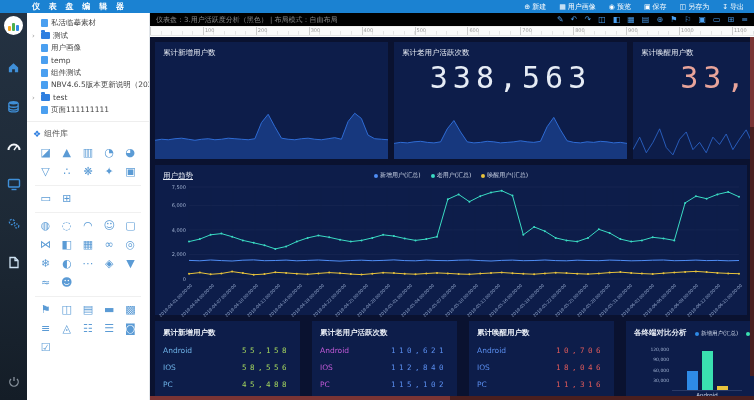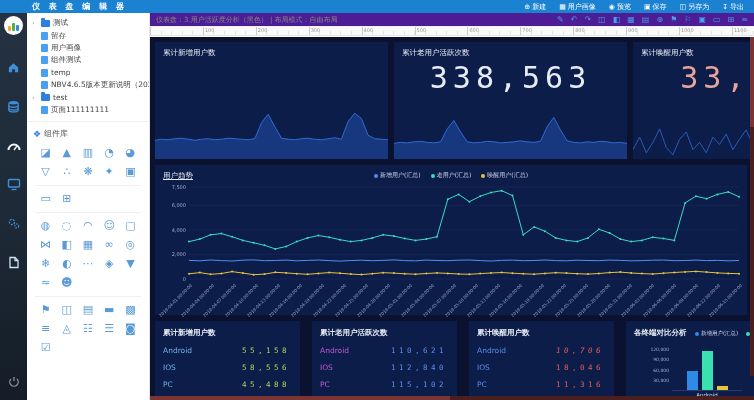--- a/index.html
+++ b/index.html
@@ -41,21 +41,21 @@
   .lib-head { display:flex; align-items:center; gap:3px; font-size:8px; color:#555;
     padding:6px 6px 4px 6px; border-top:1px solid #eee; margin-top:3px; }
   .lib-head .cube { color:#2f7fe0; font-size:9px; }
   .lib-grid { display:grid; grid-template-columns:repeat(5,1fr); row-gap:7px;
     padding:4px 8px; }
   .lib-ic { color:#5b9bd5; font-size:11px; text-align:center; cursor:pointer; line-height:12px; }
   .lib-sep { grid-column:1 / -1; border-top:1px solid #f0f0f0; height:0; }
 
   
   .canvas { position:absolute; left:150px; top:13px; width:604px; height:387px; background:#fff; }
-  .canvas-head { height:14px; background:#4c1d95; border-bottom:1px solid #eee;
+  .canvas-head { height:14px; background:#000000; border-bottom:1px solid #eee;
     display:flex; align-items:center; padding:0 6px; }
   .canvas-head .info { font-size:7px; color:#888; white-space:nowrap; }
   .canvas-tools { margin-left:auto; display:flex; gap:7px; }
   .canvas-tools .tl { color:#4a9ff0; font-size:8px; cursor:pointer; line-height:10px; }
   .ruler { position:relative; height:9px; background:#fafafa; border-bottom:1px solid #e5e5e5;
     background-image:
       repeating-linear-gradient(90deg,#ccc 0,#ccc 1px,transparent 1px,transparent 52.9px),
       repeating-linear-gradient(90deg,#e3e3e3 0,#e3e3e3 1px,transparent 1px,transparent 10.58px);
     background-size:100% 100%,100% 45%; background-position:0 0,0 100%; background-repeat:no-repeat; }
   .ruler span { position:absolute; top:0; font-size:5px; color:#999; }
@@ -187,39 +187,39 @@
     <svg width="12" height="12" viewBox="0 0 12 12">
         <path d="M3 3 a4.2 4.2 0 1 0 6 0" fill="none" stroke="#8a949e" stroke-width="1.3"></path>
         <line x1="6" y1="1" x2="6" y2="5" stroke="#8a949e" stroke-width="1.3"></line>
       </svg>
   </div>
 </div>
 
 <div class="sidebar">
   <div class="tree" id="tree">
       <div class="tree-item">
+        <span class="doc"></span>
+        <span>私活临摹素材</span>
+      </div>
+      <div class="tree-item">
         <span class="arrow">›</span>
         <span class="folder"></span>
         <span>测试</span>
       </div>
       <div class="tree-item">
         <span class="doc"></span>
-        <span>留存</span>
+        <span>用户画像</span>
       </div>
       <div class="tree-item">
         <span class="doc"></span>
-        <span>用户画像</span>
+        <span>temp</span>
       </div>
       <div class="tree-item">
         <span class="doc"></span>
         <span>组件测试</span>
-      </div>
-      <div class="tree-item">
-        <span class="doc"></span>
-        <span>temp</span>
       </div>
       <div class="tree-item">
         <span class="doc"></span>
         <span>NBV4.6.5版本更新说明（20200803）</span>
       </div>
       <div class="tree-item">
         <span class="arrow">›</span>
         <span class="folder"></span>
         <span>test</span>
       </div>
@@ -565,21 +565,21 @@
             <span class="tl" style="color: rgb(194, 90, 216);">PC</span>
             <span class="tv" style="color: rgb(91, 143, 240);">115,102</span>
           </div>
         </div>
       </div>
     <div class="bpanel" style="left:319px;width:145px" id="tbl2">
         <div class="p-title" style="color: rgb(232, 237, 245);">累计唤醒用户数</div>
         <div class="tables-gap">
           <div class="trow">
             <span class="tl" style="color: rgb(91, 143, 240);">Android</span>
-            <span class="tv" style="color: rgb(224, 91, 91); font-style: italic;">10,706</span>
+            <span class="tv" style="color: rgb(224, 91, 91);">10,706</span>
           </div>
           <div class="trow">
             <span class="tl" style="color: rgb(91, 143, 240);">IOS</span>
             <span class="tv" style="color: rgb(224, 91, 91);">18,046</span>
           </div>
           <div class="trow">
             <span class="tl" style="color: rgb(91, 143, 240);">PC</span>
             <span class="tv" style="color: rgb(224, 91, 91);">11,316</span>
           </div>
         </div>

